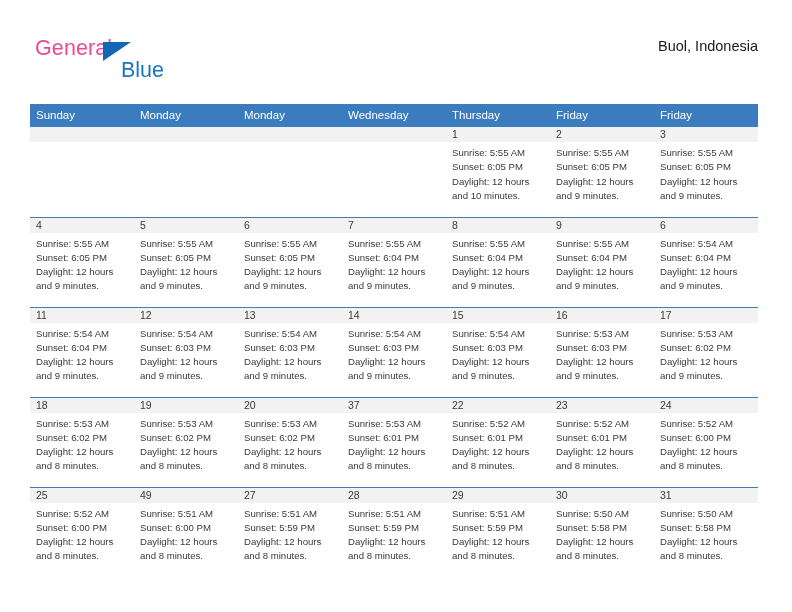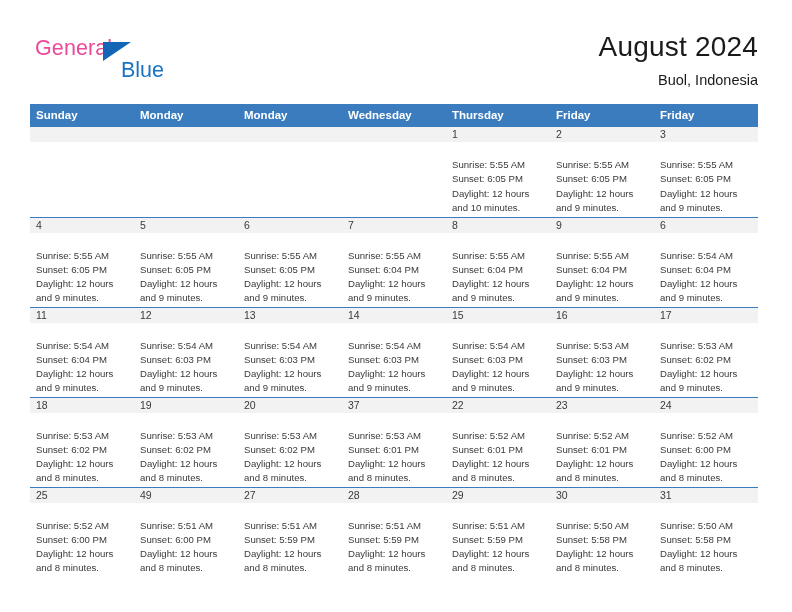--- a/index.html
+++ b/index.html
@@ -83,21 +83,21 @@
     left: 30px;
     top: 104px;
     width: 728px;
     border-collapse: collapse;
     table-layout: fixed;
   }
   .calendar th {
     background: #3a7cbe;
     color: #ffffff;
     font-size: 11.5px;
-    font-weight: bold;
+    font-weight: normal;
     text-align: left;
     padding: 5px 0 5px 6px;
     height: 21px;
     line-height: 13px;
   }
   .calendar td {
     vertical-align: top;
     height: 90px;
     padding: 0;
     border-bottom: 1.2px solid #3a7cbe;
@@ -112,40 +112,38 @@
     padding: 1px 0 0 6px;
     font-size: 10.5px;
     color: #3a3a3a;
     line-height: 13px;
   }
   .cell-body {
     padding: 4px 8px 0 6px;
     font-size: 9.6px;
     color: #3a3a3a;
     line-height: 14.3px;
-    margin-top: 12px;
   }
   .cell-body div { white-space: normal; }
   td.empty .daynum-bar { color: transparent; }
 </style>
 </head>
 <body>
 
 <div class="page">
 
   <div class="header">
 
     <div class="brand">
       <span class="brand-general">General</span>
       <span class="brand-tri"></span>
       <span class="brand-blue">Blue</span>
     </div>
 
     <div class="title-block">
-      <div class="cal-title">August 2024</div>
       <div class="cal-subtitle">Buol, Indonesia</div>
     </div>
 
   </div>
 
   <table class="calendar">
     <thead>
       <tr>
         <th>Sunday</th>
         <th>Monday</th>

